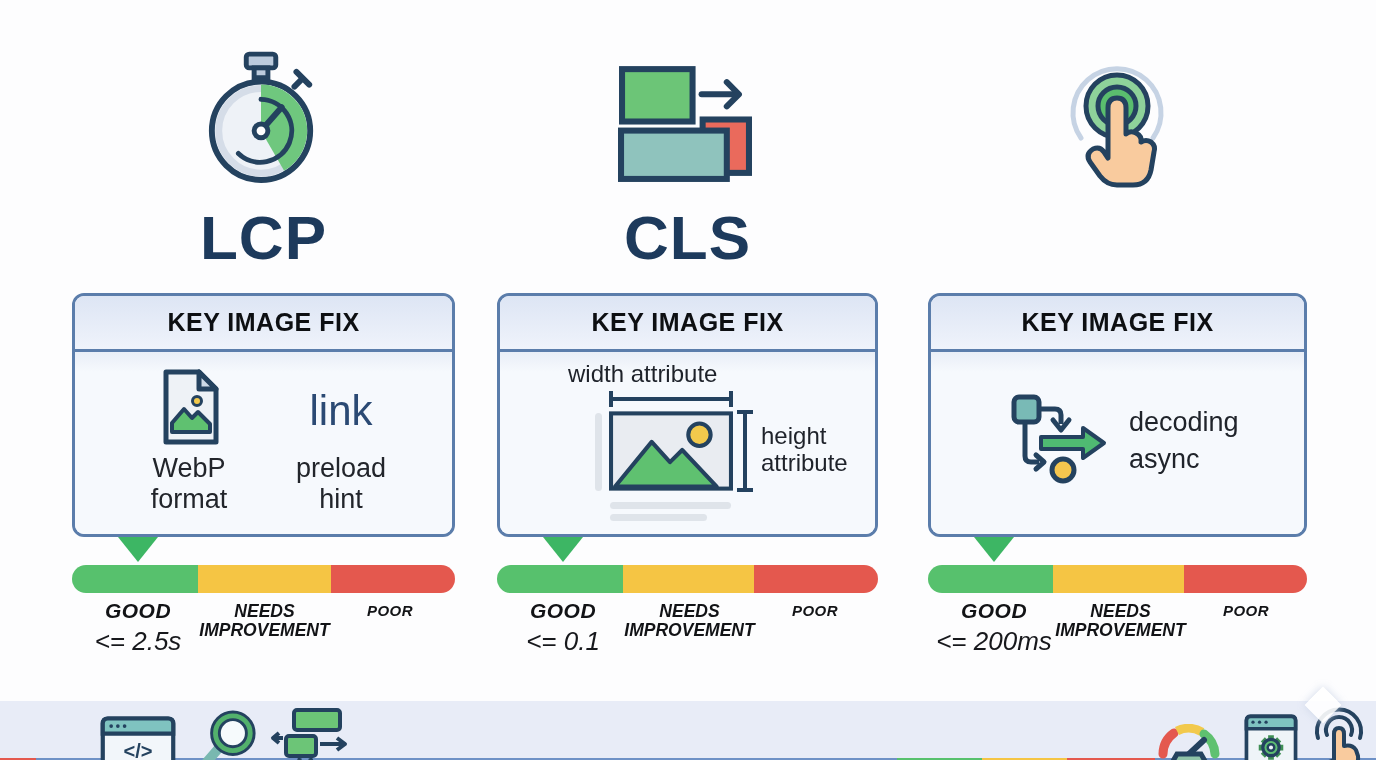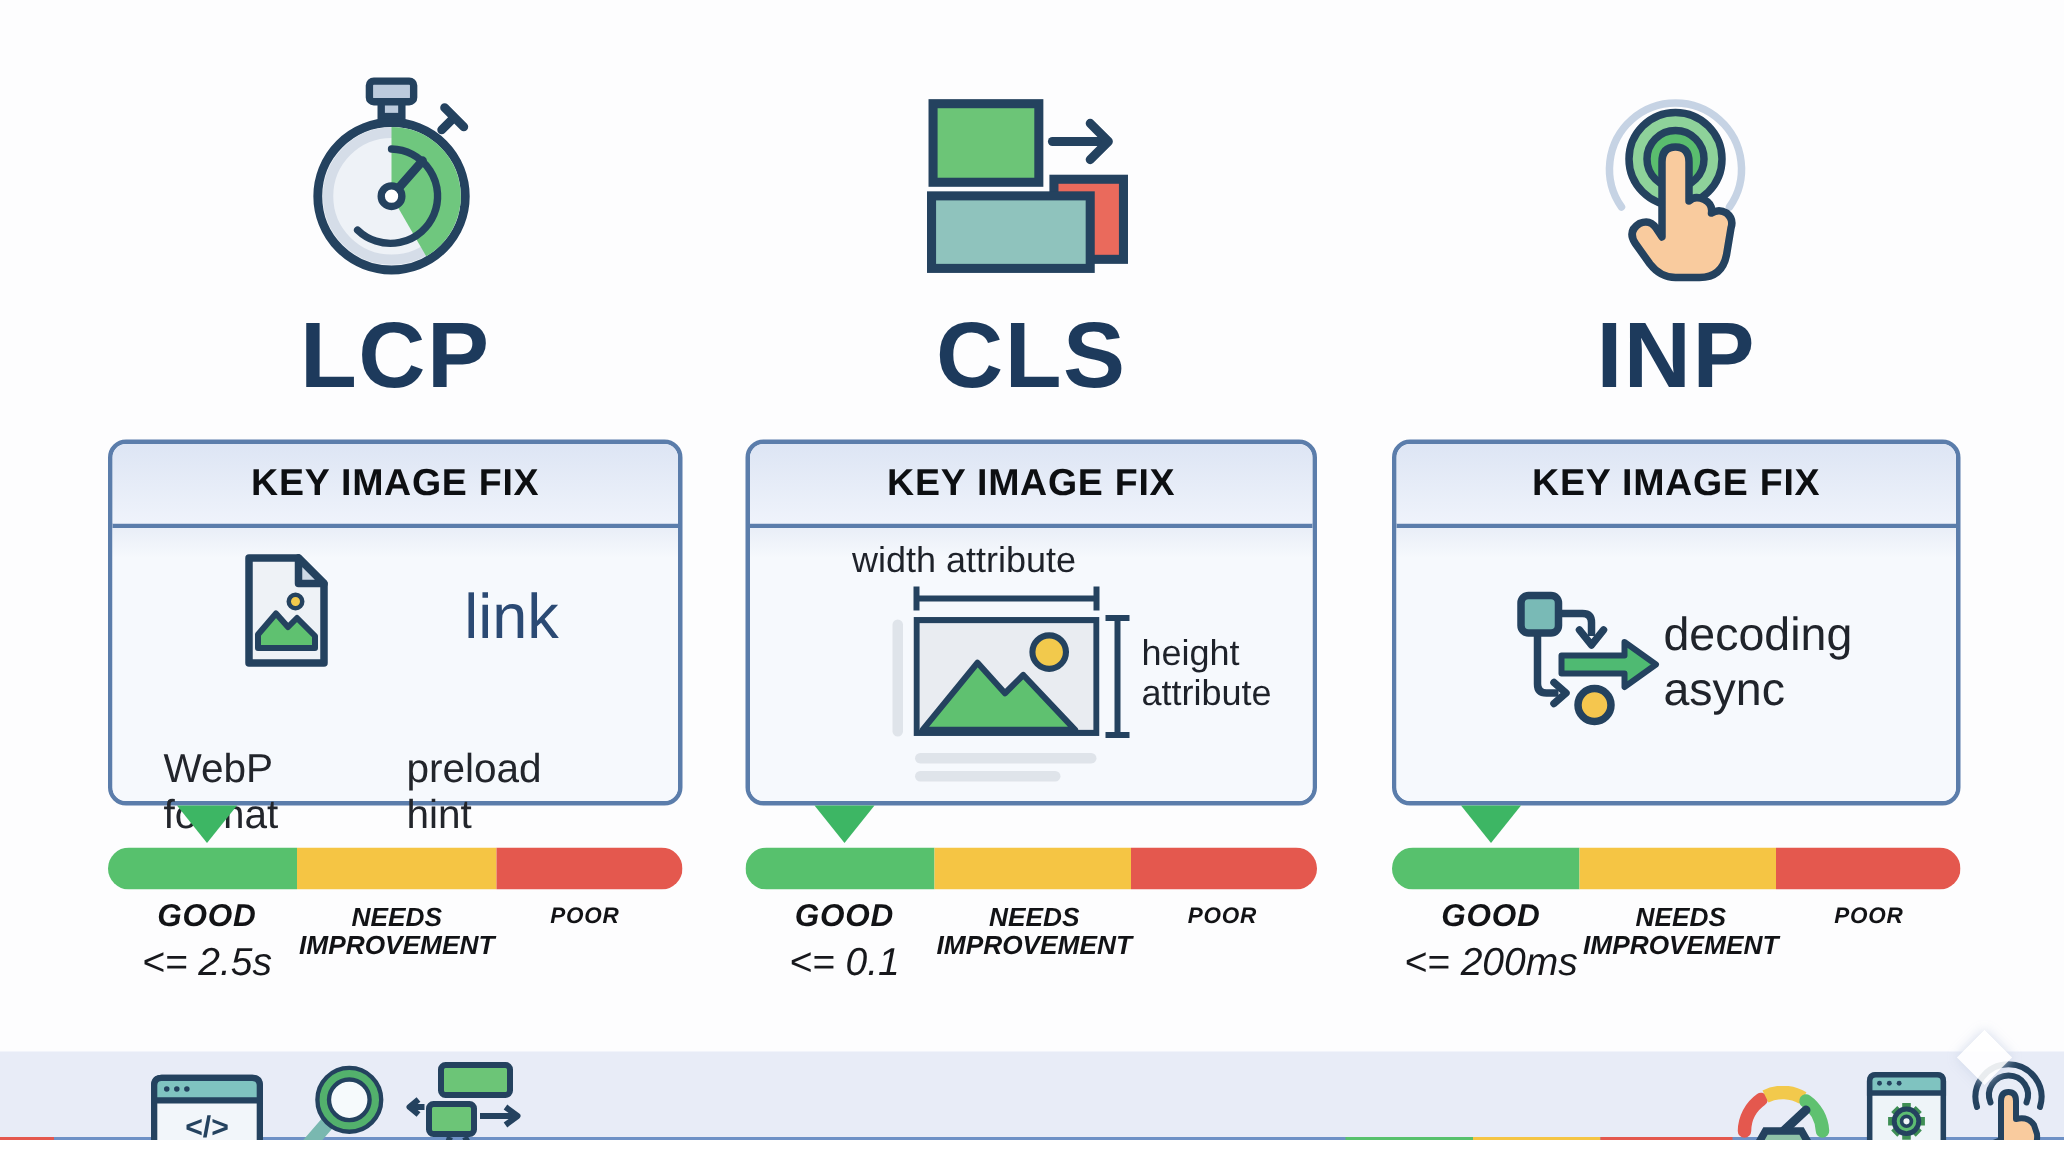--- a/index.html
+++ b/index.html
@@ -12,21 +12,21 @@
   
   .fix-box{position:absolute;top:293px;height:238px;background:#f5f8fd;
     border:3px solid #5b7dab;border-radius:12px;}
   .fix-header{position:relative;height:53px;display:flex;align-items:center;
     background:linear-gradient(#dde5f4,#eff3fb);border-bottom:3px solid #5b7dab;
     border-radius:9px 9px 0 0;flex-direction:column;}
   .fix-header .hline{flex:1;height:3px;background:#5b7dab;}
   .fix-title{margin:0 12px;font-size:25px;font-weight:bold;color:#0d0f12;letter-spacing:.5px;white-space:nowrap;}
   .fix-content{position:absolute;left:0;right:0;top:56px;bottom:0;
     background:linear-gradient(#e9eef7,#f6f9fd 20px);border-radius:0 0 9px 9px;}
-  .fix-box .lbl{position:absolute;color:#22252b;font-size:27px;line-height:31px;text-align:left;margin-top:44px;}
+  .fix-box .lbl{position:absolute;color:#22252b;font-size:27px;line-height:31px;text-align:center;}
   .small-lbl{position:absolute;color:#1e222a;font-size:24px;line-height:27px;}
   .big-link{position:absolute;font-size:42px;font-weight:normal;color:#2b4a74;text-align:center;}
   .gray-bar{position:absolute;background:#dfe4ea;border-radius:4px;}
   
   .scale{position:absolute;top:537px;}
   .scale .arrow{position:absolute;left:46px;top:0;width:0;height:0;
     border-left:20px solid transparent;border-right:20px solid transparent;
     border-top:25px solid #3db664;}
   .scale .bar{position:absolute;left:0;right:0;top:28px;height:28px;border-radius:14px;
     overflow:hidden;display:flex;}
@@ -176,39 +176,38 @@
     </div>
   </div>
 
   <svg class="abs" style="left:1057px;top:46px" width="120" height="150" viewBox="0 0 120 150">
     <path d="M24 92 A44 44 0 1 1 96 92" fill="none" stroke="#c6d3e4" stroke-width="5" stroke-linecap="round"></path>
     <circle cx="60" cy="60" r="31" fill="#8ed29a" stroke="#24425f" stroke-width="5"></circle>
     <circle cx="60" cy="60" r="19" fill="#5abd6e" stroke="#24425f" stroke-width="5"></circle>
     <path d="M51 112 L51 62 Q51 52 60 52 Q69 52 69 62 L69 88 Q73 84 79 87 Q85 90 84 96 Q89 93 94 96 Q99 100 97 106 L94 124 Q91 139 76 139 L60 139 Q50 139 43 130 L33 116 Q28 108 36 103 Q43 100 47 106 Z" fill="#f9cb9e" stroke="#24425f" stroke-width="5" stroke-linejoin="round"></path>
   </svg>
 
-  <div class="metric-title" style="left:928px;width:379px">INP</div>
 
   <div class="fix-box" style="left:928px;width:373px">
     <div class="fix-header">
       <div class="hline"></div>
       <div class="fix-title">KEY IMAGE FIX</div>
       <div class="hline"></div>
     </div>
     <div class="fix-content">
       <svg class="abs" style="left:80px;top:41px" width="100" height="94" viewBox="0 0 100 92">
         <path d="M28 15 L44 15 Q50 15 50 21 L50 30" fill="none" stroke="#24425f" stroke-width="5"></path>
         <path d="M42 26 L50 36 L58 26" fill="none" stroke="#24425f" stroke-width="5" stroke-linecap="round" stroke-linejoin="round"></path>
         <path d="M14 28 L14 62 Q14 68 20 68 L28 68" fill="none" stroke="#24425f" stroke-width="5"></path>
         <path d="M25 61 L33 68 L25 75" fill="none" stroke="#24425f" stroke-width="5" stroke-linecap="round" stroke-linejoin="round"></path>
         <rect x="3" y="3" width="25" height="25" rx="5" fill="#79bab6" stroke="#24425f" stroke-width="5"></rect>
         <polygon points="30,43 72,43 72,34 93,49 72,64 72,55 30,55" fill="#4fba72" stroke="#24425f" stroke-width="4" stroke-linejoin="round"></polygon>
         <circle cx="52" cy="76" r="11" fill="#f5c64e" stroke="#24425f" stroke-width="5"></circle>
       </svg>
-      <div class="small-lbl" style="left:178px;top:52px;width:180px;font-size:31px;line-height:37px;color:#20242b">
+      <div class="small-lbl" style="left:198px;top:52px;width:180px;font-size:27px;line-height:37px;color:#20242b">
         <div>decoding</div>
         <div>async</div>
       </div>
     </div>
   </div>
 
   <div class="scale" style="left:928px;width:379px">
     <div class="arrow"></div>
     <div class="bar">
       <div class="seg-good"></div>

